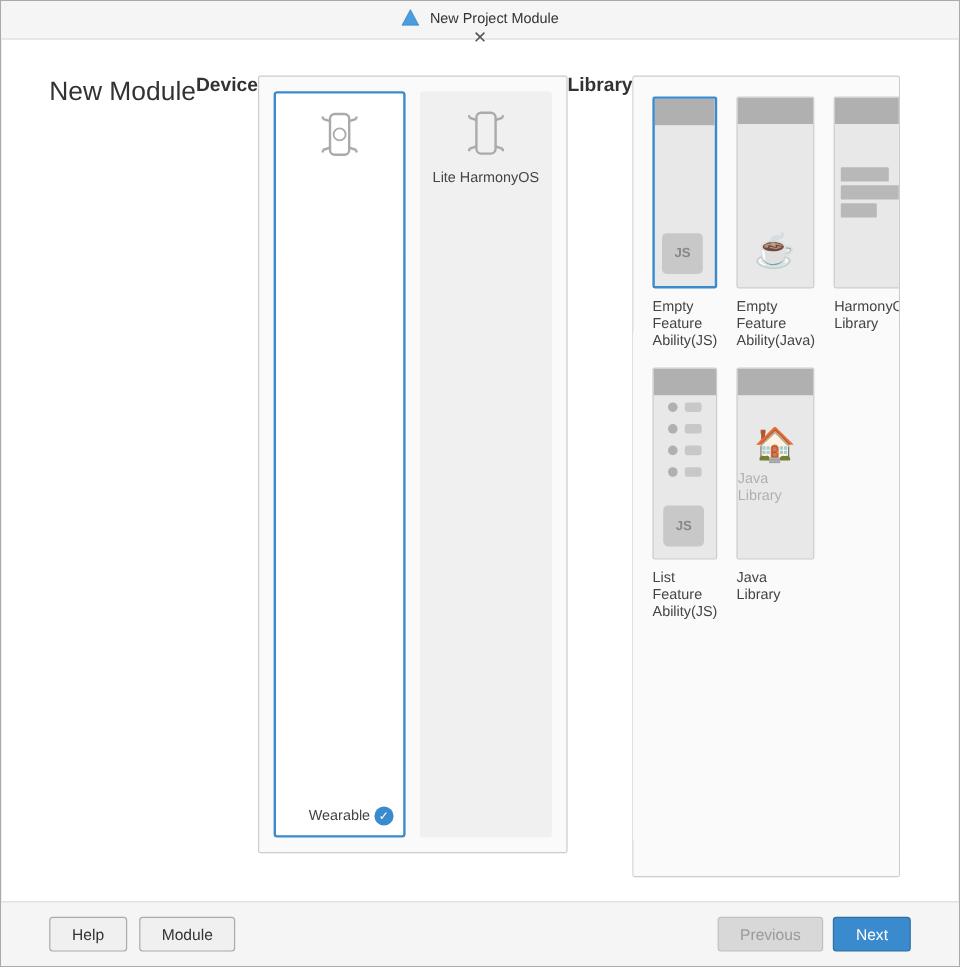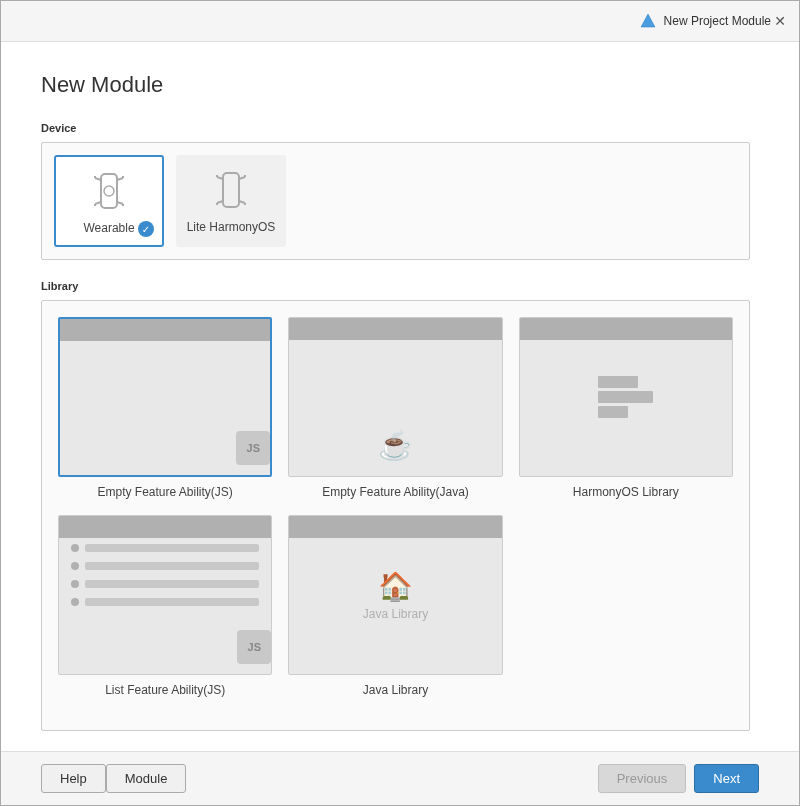--- a/index.html
+++ b/index.html
@@ -18,25 +18,26 @@
       height: 806px;
       background: #ffffff;
       border: 1px solid #aaaaaa;
       display: flex;
       flex-direction: column;
       box-shadow: 2px 2px 8px rgba(0,0,0,0.3);
     }
     .title-bar {
       display: flex;
       align-items: center;
-      justify-content: flex-end;
+      justify-content: space-between;
       background: #f5f5f5;
       border-bottom: 1px solid #dddddd;
-      padding: 20px 10px;
+      padding: 6px 10px;
       height: 32px;
+      flex-direction: column;
     }
     .title-bar-left {
       display: flex;
       align-items: center;
       gap: 8px;
     }
     .title-bar-icon {
       width: 16px;
       height: 16px;
     }
@@ -52,30 +53,30 @@
       justify-content: center;
       cursor: pointer;
       font-size: 14px;
       color: #555;
     }
     .dialog-content {
       flex: 1;
       padding: 30px 49px 20px 40px;
       overflow: hidden;
       display: flex;
-      flex-direction: column;
+      flex-direction: row;
     }
     .page-title {
       font-size: 22px;
       font-weight: 300;
       color: #333333;
       margin-bottom: 24px;
     }
     .section-label {
-      font-size: 11px;
+      font-size: 16px;
       font-weight: 600;
       color: #333333;
       margin-bottom: 8px;
     }
     .device-section {
       border: 1px solid #cccccc;
       border-radius: 2px;
       padding: 12px;
       display: flex;
       flex-direction: row;
@@ -172,21 +173,21 @@
       position: absolute;
       top: 0;
       left: 0;
       right: 0;
       height: 22px;
       background: #b0b0b0;
     }
     .tmpl-js-badge {
       position: absolute;
       bottom: 10px;
-      right: 0;
+      right: 10px;
       width: 34px;
       height: 34px;
       background: #c8c8c8;
       border-radius: 4px;
       display: flex;
       align-items: center;
       justify-content: center;
       font-size: 11px;
       font-weight: bold;
       color: #888888;
@@ -263,20 +264,21 @@
     .dialog-footer {
       display: flex;
       align-items: center;
       justify-content: space-between;
       padding: 12px 40px;
       border-top: 1px solid #dddddd;
       background: #f5f5f5;
     }
     .footer-left {
       display: flex;
+      gap: 10px;
     }
     .footer-right {
       display: flex;
       gap: 8px;
     }
     .btn {
       padding: 6px 18px;
       font-size: 13px;
       border: 1px solid #aaaaaa;
       border-radius: 3px;

